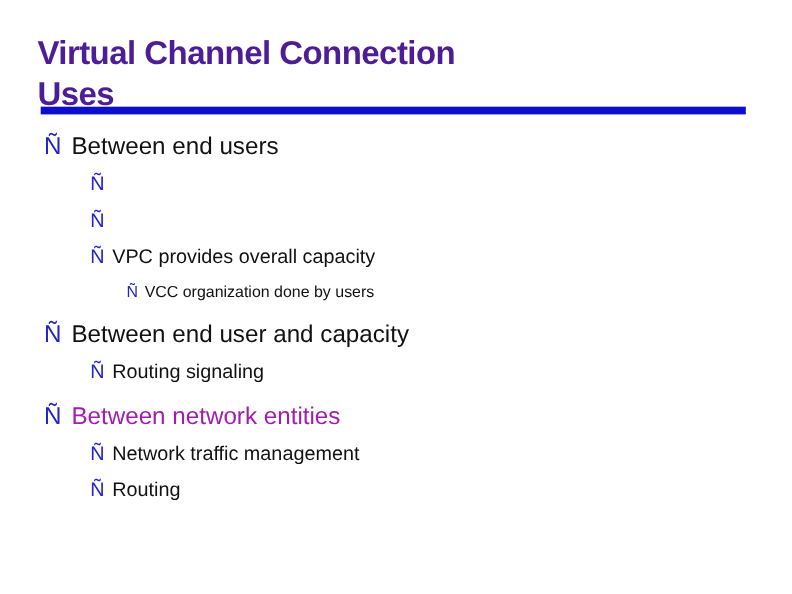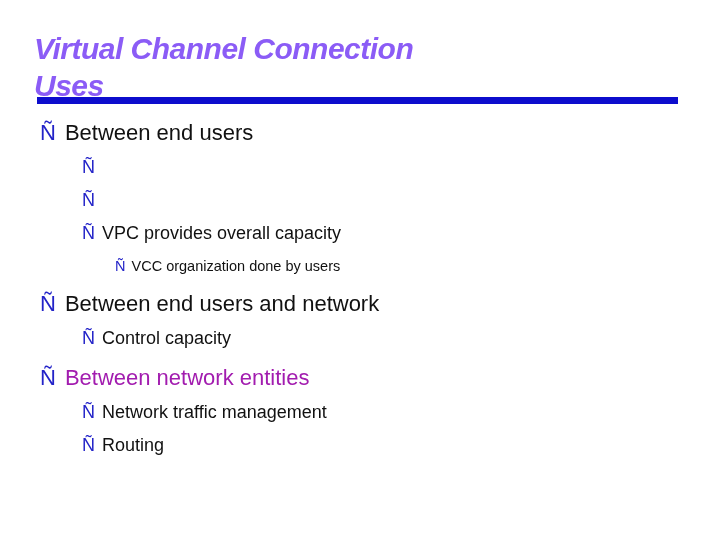--- a/index.html
+++ b/index.html
@@ -74,21 +74,21 @@
     font-size: 14.5px;
     padding-left: 75px;
   }
   .item.lvl3 .bullet { margin-right: 6px; }
 </style>
 </head>
 <body style="background: rgb(255, 255, 255);">
 
 <div class="slide">
 
-  <h1 class="title" style="color: #8b5cf6; font-style: italic;">
+  <h1 class="title" style="color: #4c1d95;">
     <span class="title-line">Virtual Channel Connection</span>
     <span class="title-line">Uses</span>
   </h1>
 
   <div class="rule" style="background: rgb(13, 13, 205);"></div>
 
   <div class="content" id="bullet-list">
     <div class="item lvl1">
       <span class="bullet" style="color: rgb(35, 35, 200);">Ñ</span>
       <span class="item-text" style="color: rgb(17, 17, 17);">Between end users</span>
@@ -107,26 +107,26 @@
       <span class="item-text" style="color: rgb(17, 17, 17); text-align: right;">VPC provides overall capacity</span>
     </div>
 
     <div class="item lvl3">
       <span class="bullet" style="color: rgb(35, 35, 200);">Ñ</span>
       <span class="item-text" style="color: rgb(17, 17, 17);">VCC organization done by users</span>
     </div>
 
     <div class="item lvl1">
       <span class="bullet" style="color: rgb(35, 35, 200);">Ñ</span>
-      <span class="item-text" style="color: rgb(17, 17, 17);">Between end users and network</span>
+      <span class="item-text" style="color: rgb(17, 17, 17);">Between end user and capacity</span>
     </div>
 
     <div class="item lvl2">
       <span class="bullet" style="color: rgb(35, 35, 200);">Ñ</span>
-      <span class="item-text" style="color: rgb(17, 17, 17);">Control capacity</span>
+      <span class="item-text" style="color: rgb(17, 17, 17);">Routing signaling</span>
     </div>
 
     <div class="item lvl1">
       <span class="bullet" style="color: rgb(35, 35, 200);">Ñ</span>
       <span class="item-text" style="color: #a21caf;">Between network entities</span>
     </div>
 
     <div class="item lvl2">
       <span class="bullet" style="color: rgb(35, 35, 200);">Ñ</span>
       <span class="item-text" style="color: rgb(17, 17, 17); text-align: right;">Network traffic management</span>

